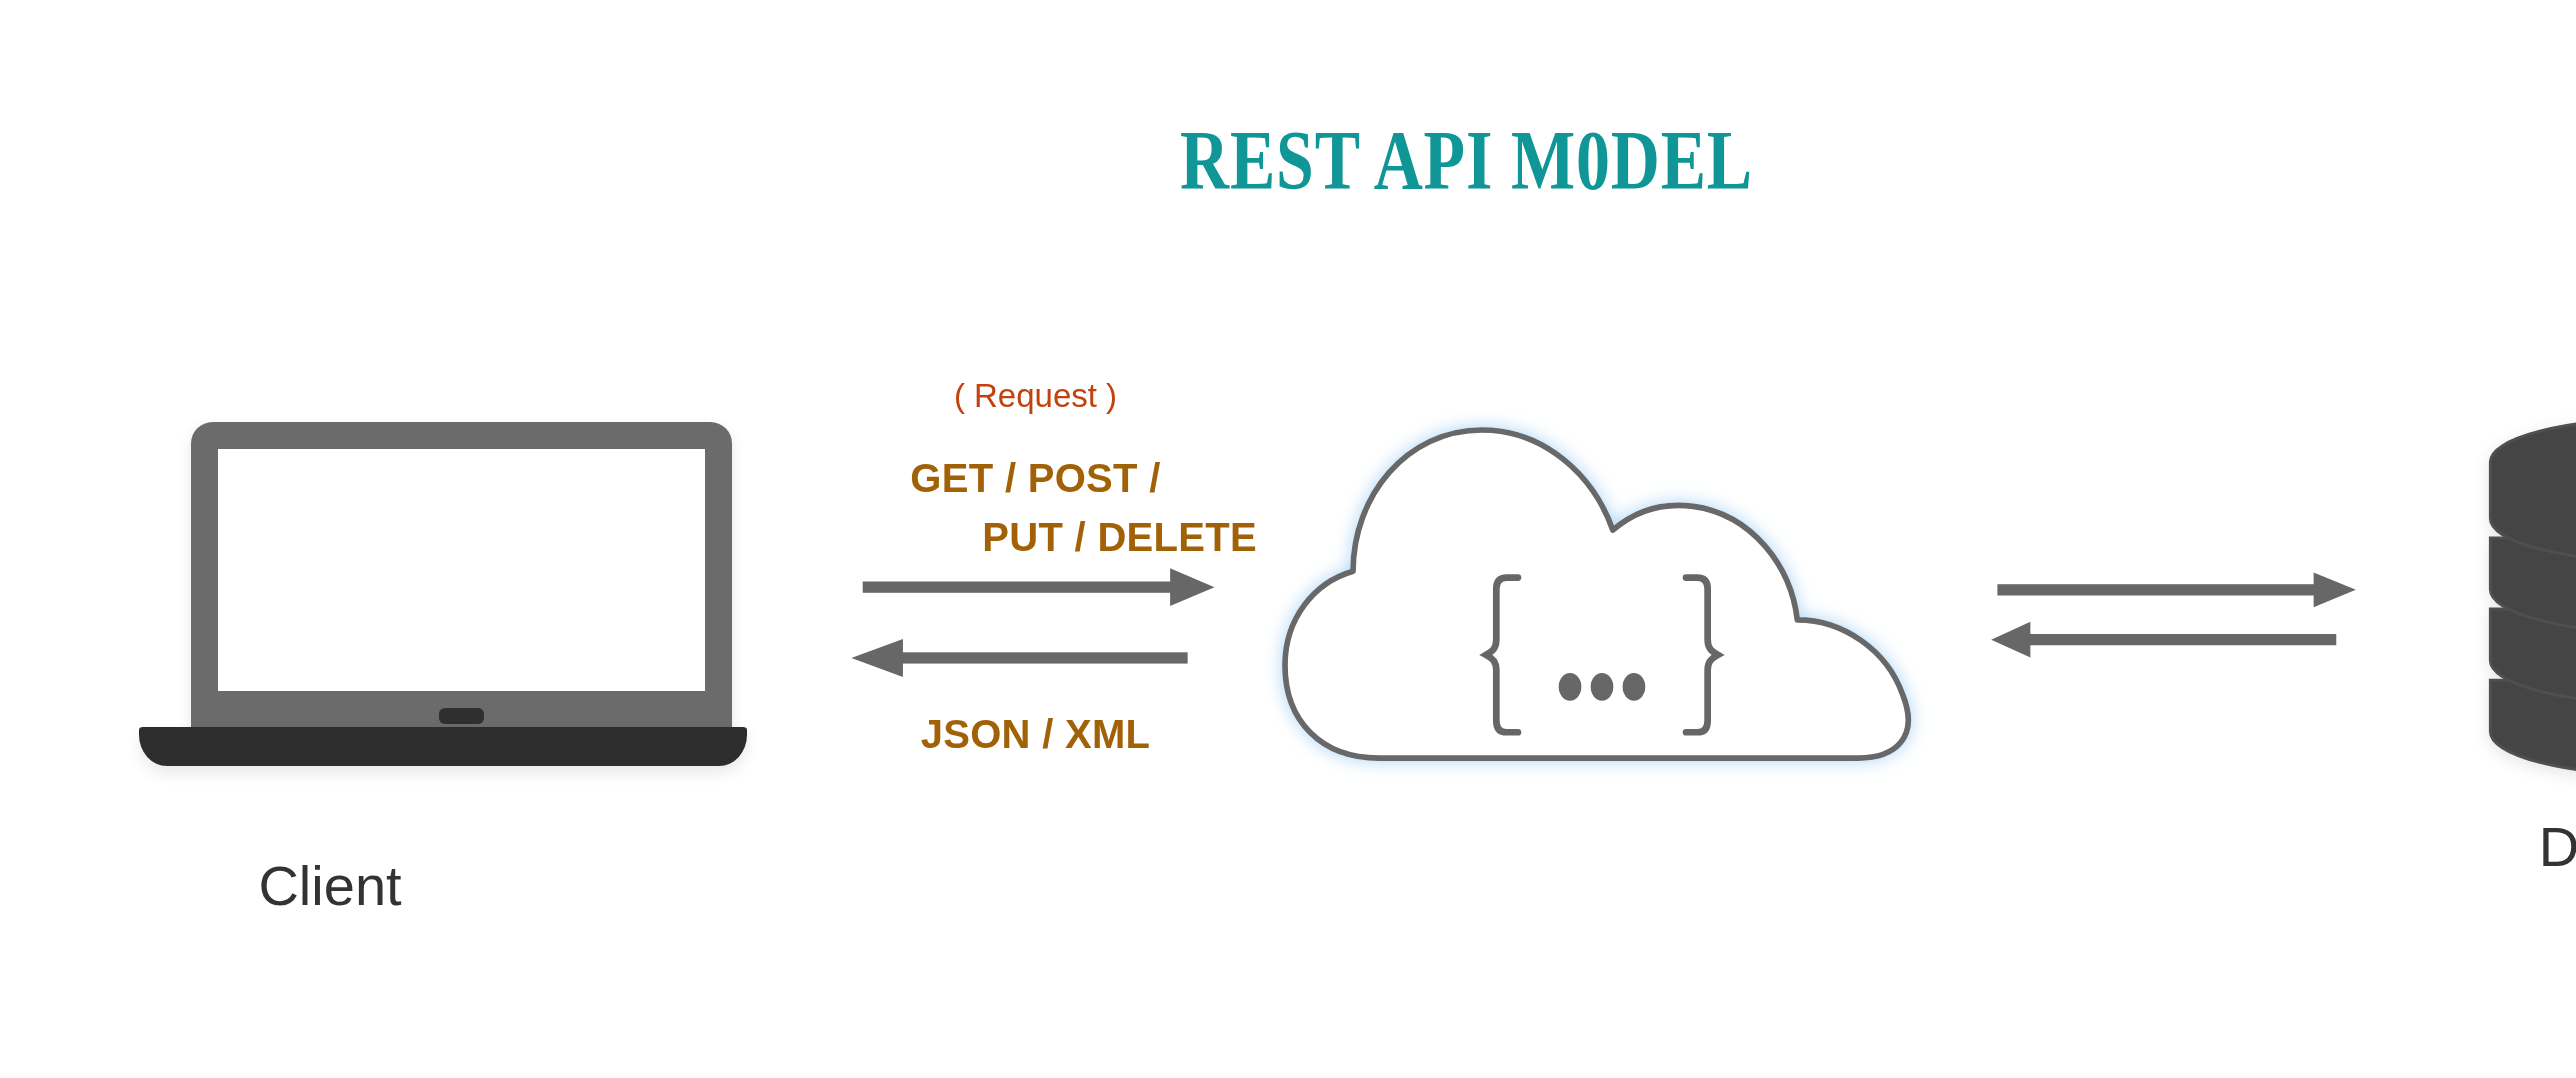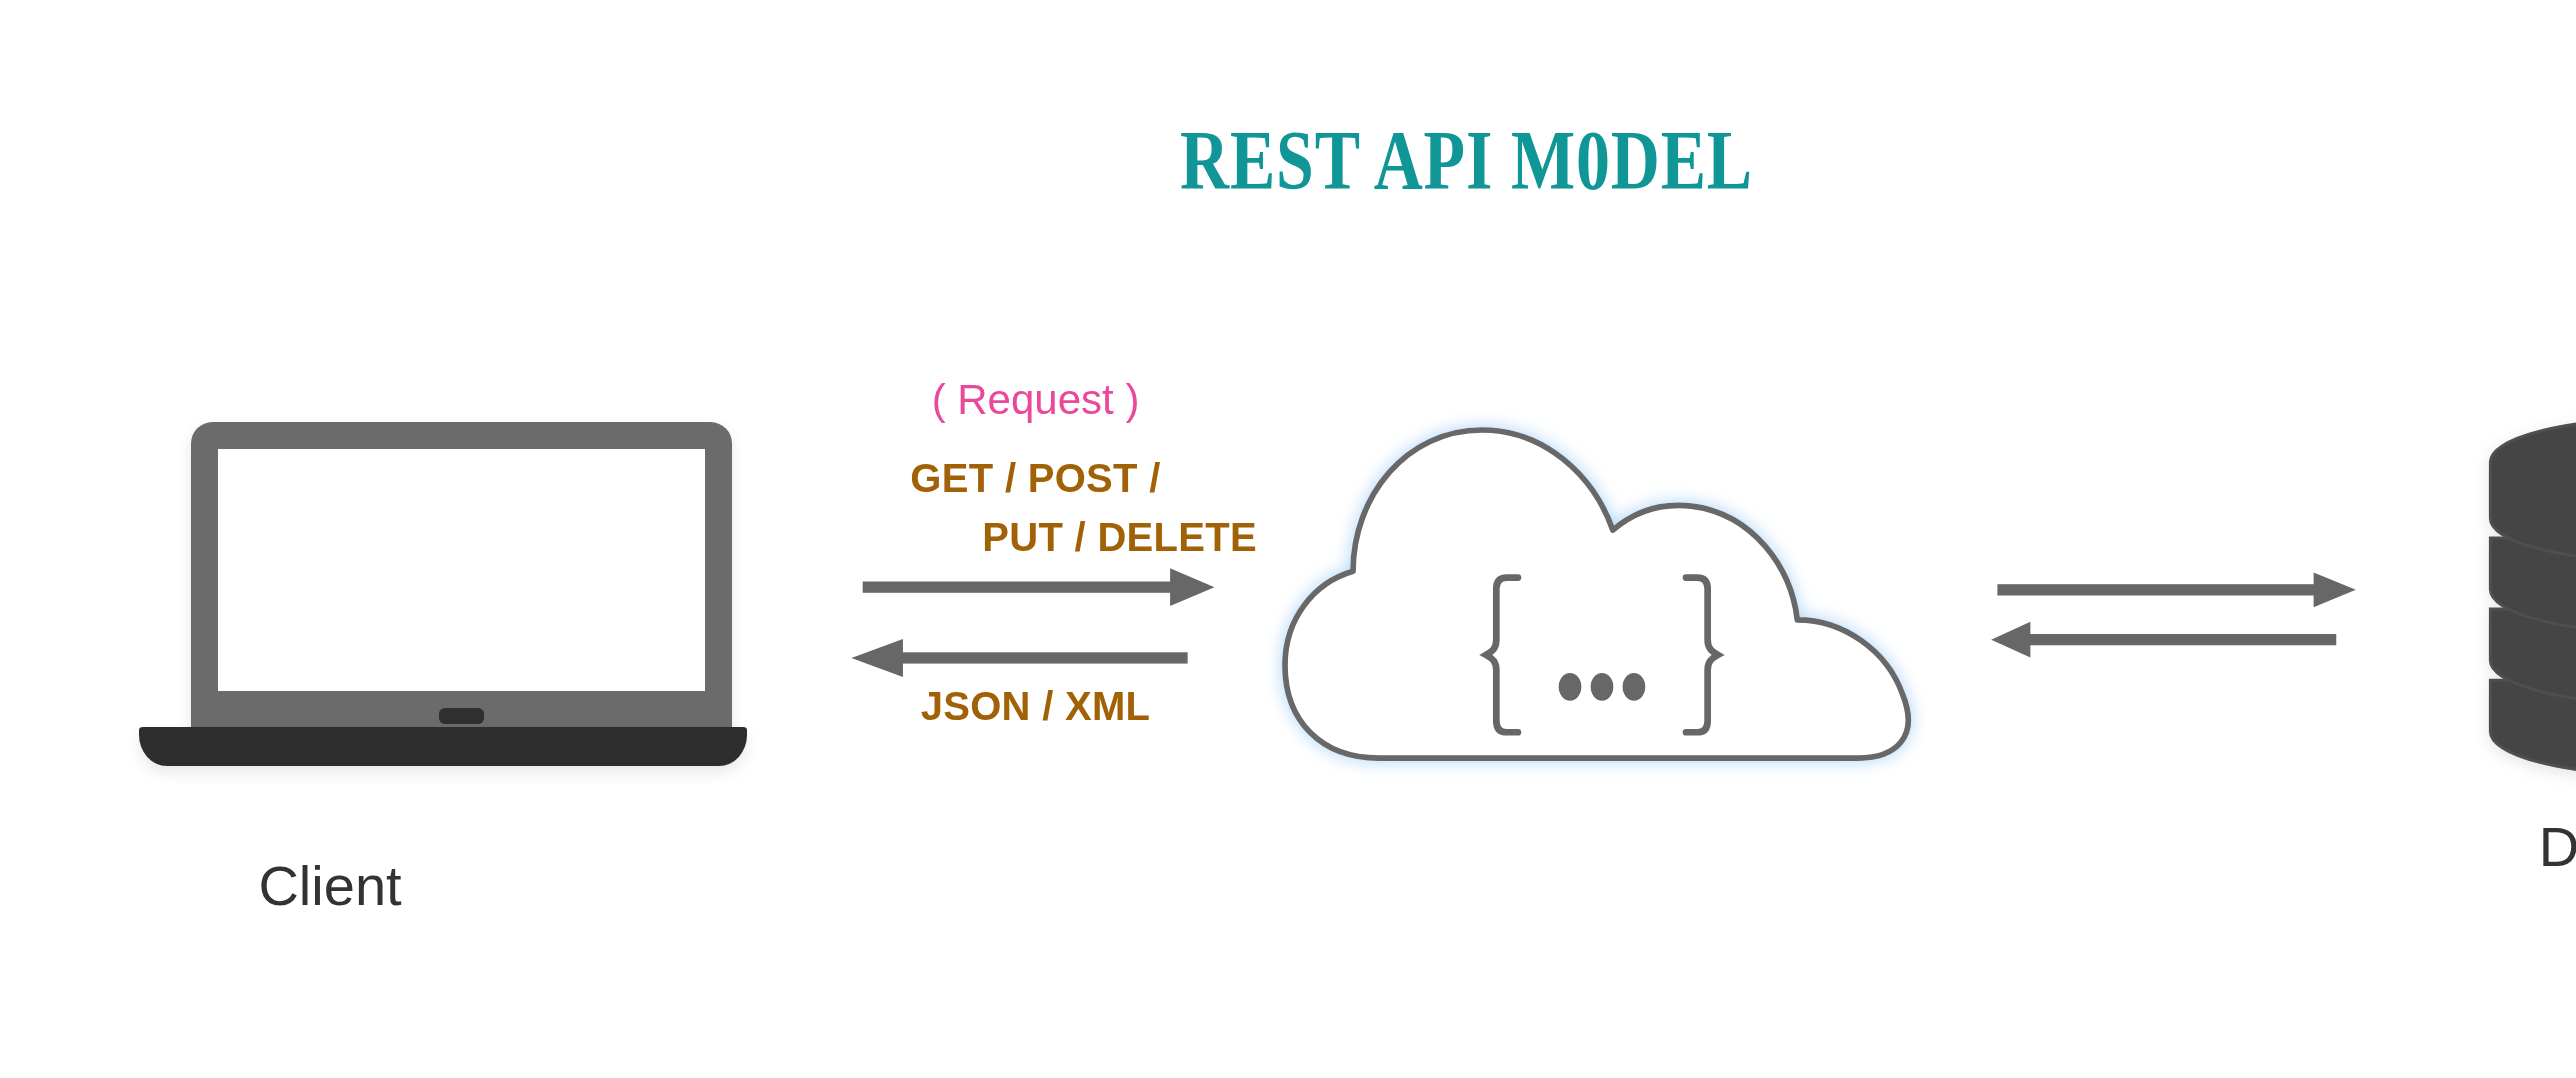--- a/index.html
+++ b/index.html
@@ -133,35 +133,35 @@
 
   
   .mid-label {
     position: absolute;
     text-align: center;
     white-space: nowrap;
     line-height: 1;
     font-family: "Liberation Sans", sans-serif;
   }
   .mid-label.paren {
-    font-size: 42px;
+    font-size: 33px;
     font-weight: 400;
-    color: #ec4899;
+    color: #c2410c;
   }
   .mid-label.method {
     font-size: 40px;
     font-weight: 700;
     color: #a16207;
     letter-spacing: 0.3px;
     margin-top: 16px;
   }
   #label-request        { left: 814px; top: 379px;  width: 443px; }
   #label-methods-line1  { left: 814px; top: 442px;  width: 443px; }
   #label-methods-line2  { left: 814px; top: 501px;  width: 443px; text-align: right; }
-  #label-format         { left: 814px; top: 670px; width: 443px; }
+  #label-format         { left: 814px; top: 698px; width: 443px; }
   #label-response       { left: 814px; top: 750px; width: 443px; }
 </style>
 </head>
 <body>
 
 <div id="canvas">
 
   <div id="diagram-title">REST API M0DEL</div>
 
   <div id="laptop">

